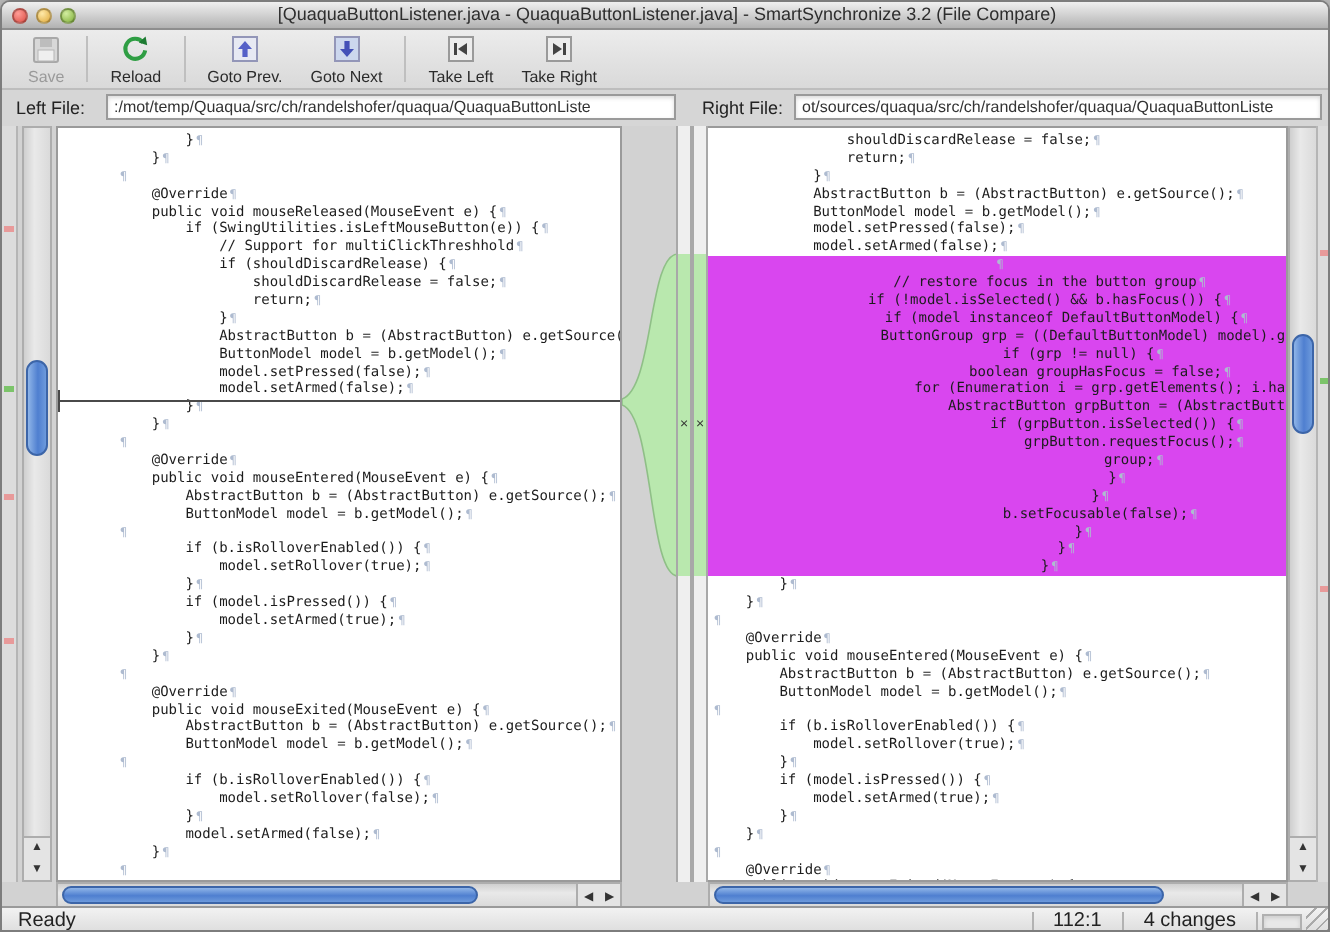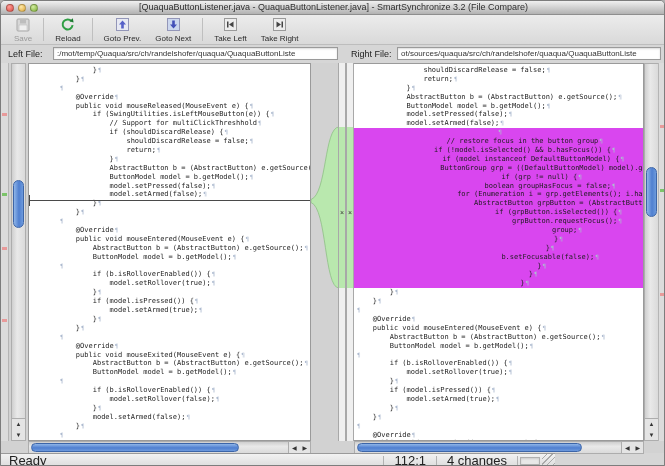--- a/index.html
+++ b/index.html
@@ -99,23 +99,23 @@
   #hscrollL { left:27px; width:283px; }
   #hscrollR { left:353px; width:290px; }
   .hthumb { position:absolute; top:1px; height:9px; border-radius:5px;
     background:linear-gradient(#8fb5e8,#4f7fd0 55%,#6d9adc); border:1px solid #3c65a8; }
   #hthumbL { left:2px; width:208px; }
   #hthumbR { left:2px; width:225px; }
   .harrows { position:absolute; right:0; top:0; height:11px; width:22px;
     border-left:1px solid #adadad; background:#e4e4e4; display:flex; align-items:center;
     justify-content:space-around; font-size:6px; color:#333; }
   
-  .statusbar { position:absolute; left:0; top:452px; width:554px; height:14px;
+  .statusbar { position:absolute; left:0; top:452px; width:665px; height:14px;
     background:linear-gradient(#f2f2f2,#dcdcdc); border-top:1px solid #9a9a9a;
-    display:flex; align-items:center; font-size:13px; color:#222; }
+    display:flex; align-items:center; font-size:10px; color:#222; }
   .sb-status { padding-left:8px; flex:1; }
   .sb-sep { width:1px; height:10px; background:#b2b2b2; }
   .sb-cell { padding:0 10px; white-space:nowrap; }
   .sb-progress { width:20px; height:8px; margin:0 2px; border:1px solid #b0b0b0;
     background:#e8e8e8; box-shadow:inset 0 1px 2px rgba(0,0,0,.12); }
   .sb-grip { width:13px; height:13px;
     background:repeating-linear-gradient(135deg, transparent 0 3px, #aaa 3px 4px); }
 </style>
 </head>
 <body>

